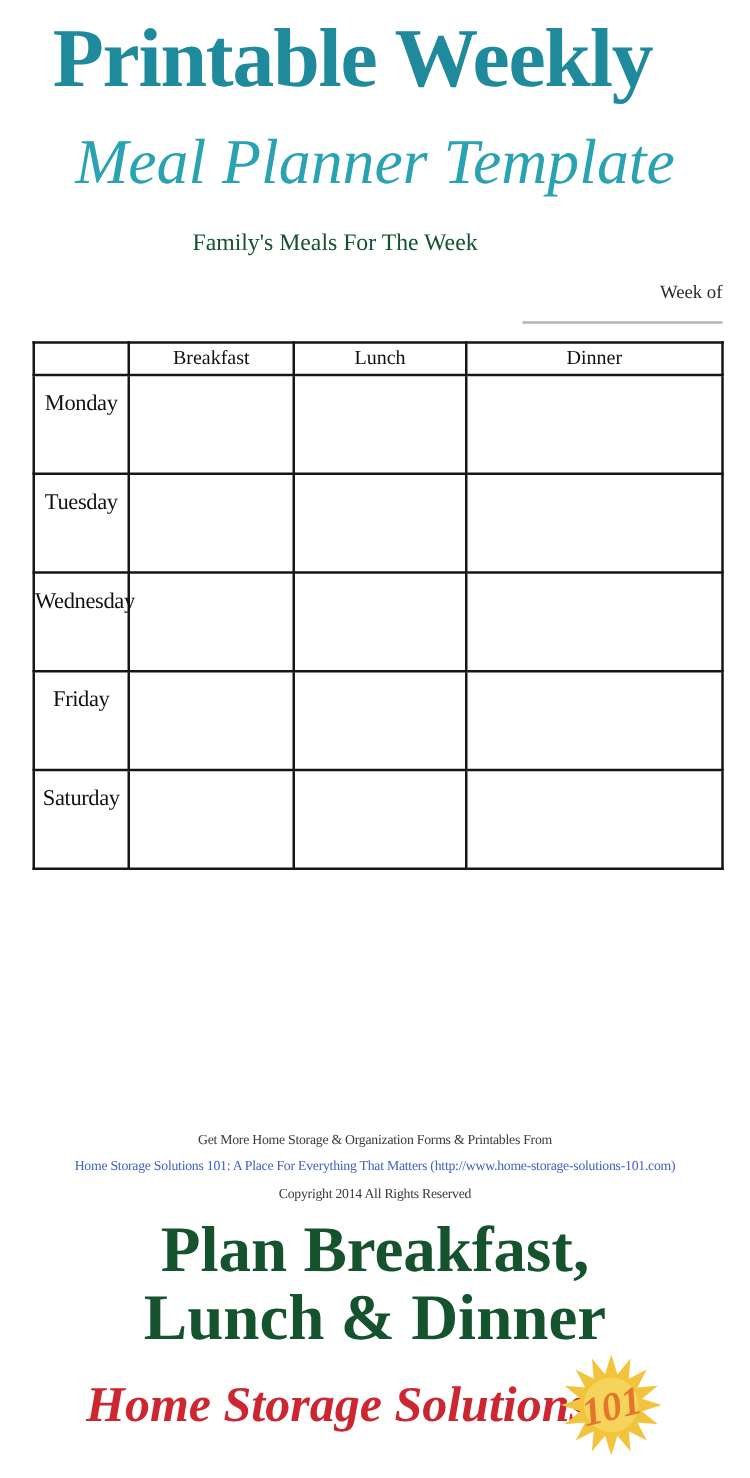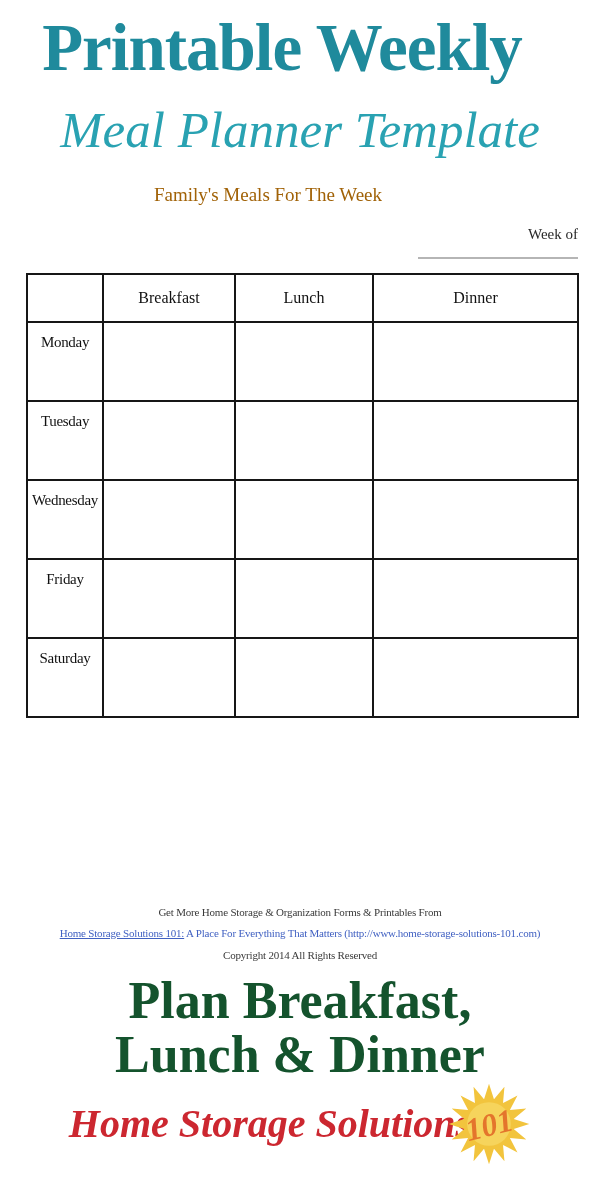--- a/index.html
+++ b/index.html
@@ -28,21 +28,21 @@
     font-family: cursive;
     font-style: italic; font-weight: normal;
     font-size: 51px; line-height: 76px;
     color: #29a2b2;
   }
   .subtitle {
     position: absolute; top: 183px; left: 0; width: 536px;
     text-align: center;
     font-family: cursive;
     font-size: 19px; line-height: 24px;
-    color: #a16207;
+    color: #14532d;
   }
 
   
   .weekof {
     position: absolute; top: 226px; right: 22px;
     display: flex; align-items: flex-end;
     font-family: cursive;
     font-size: 15px; color: #2a2a2a; flex-direction: column;
   }
   .weekof-line {
@@ -57,50 +57,49 @@
     position: absolute; left: 26px; top: 273px;
     border-collapse: collapse;
     table-layout: fixed;
     width: 551px;
   }
   .planner td {
     border: 2px solid #161616;
     padding: 0;
     background: #ffffff;
   }
-  .planner tr.head-row td { height: 48px; }
+  .planner tr.head-row td { height: 26px; }
   .planner tr.day-row td { height: 79px; }
   .col-head {
     text-align: center; vertical-align: middle;
     font-family: cursive;
     font-size: 16px; color: #111111;
   }
   .day-cell {
     text-align: center; vertical-align: top;
     padding-top: 11px !important;
     font-family: cursive;
-    font-size: 15px; letter-spacing: -0.3px;
+    font-size: 18px; letter-spacing: -0.3px;
     color: #111111;
   }
 
   
   .credit {
     position: absolute; left: 0; width: 600px;
     text-align: center;
     font-family: cursive;
     font-size: 11px; letter-spacing: -0.2px;
     color: #3a3a3a;
     line-height: 15px;
   }
   .credit.promo { top: 905px; }
   .credit.linkline { top: 926px; color: #4161c2; }
   .credit.copyright { top: 948px; }
   .credit a.site-link {
     color: #4161c2;
-    text-decoration: underline;
     cursor: pointer;
   }
   .credit .link-rest { color: #4161c2; }
 
   
   .tagline {
     position: absolute; top: 974px; left: 0; width: 600px;
     text-align: center;
     font-family: "Liberation Serif", serif;
     font-weight: bold;

